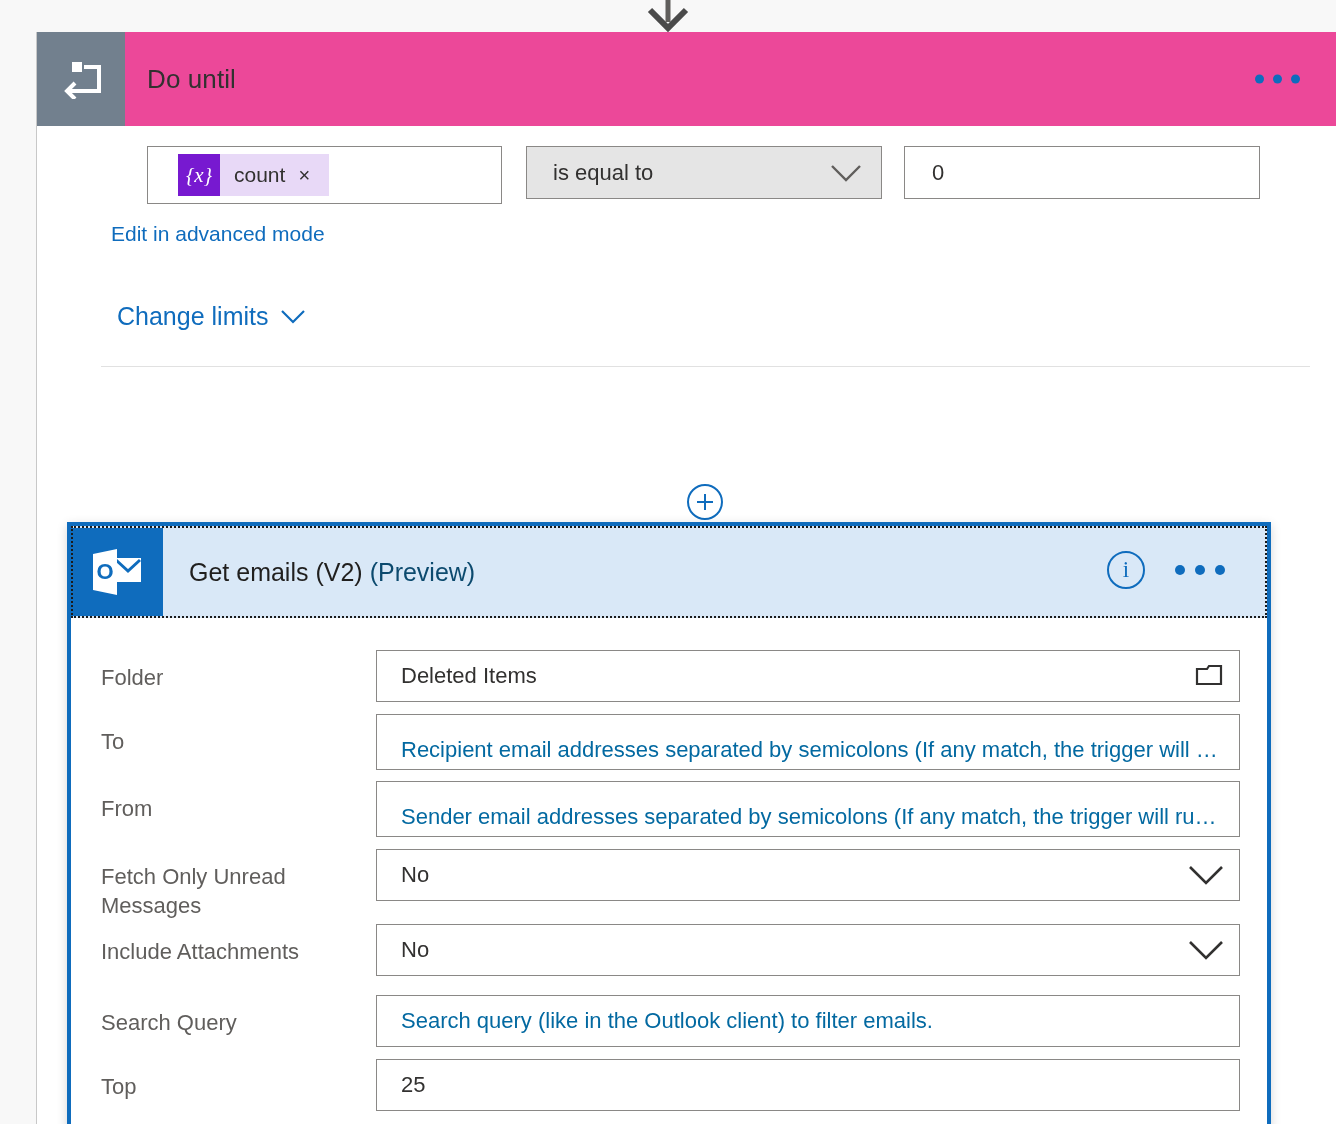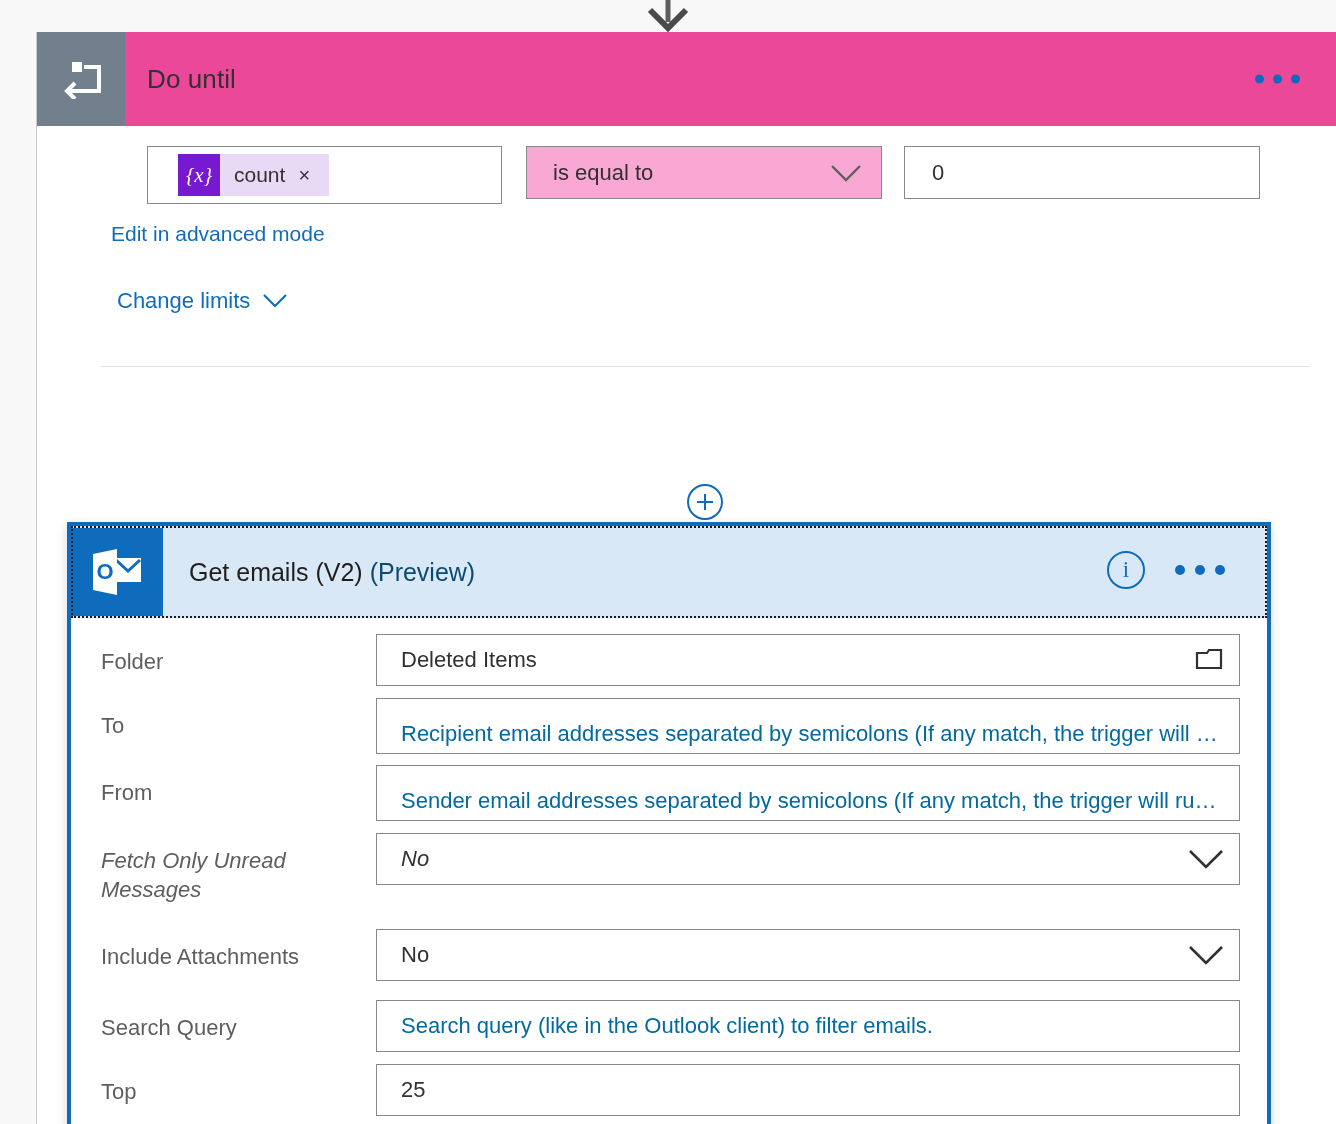--- a/index.html
+++ b/index.html
@@ -126,21 +126,21 @@
     padding-right: 19px;
     cursor: pointer;
     line-height: 1;
   }
 
   .cond-select {
     width: 356px;
     height: 53px;
     margin-left: 24px;
     border: 1px solid #8a8886;
-    background: #f9a8d4;
+    background: #e5e5e5;
     box-sizing: border-box;
     display: flex;
     align-items: center;
     padding: 0 18px 0 26px;
     justify-content: space-between;
   }
   .cond-select span {
     font-size: 22px;
     color: #323130;
   }
@@ -167,22 +167,22 @@
     gap: 12px;
   }
   .link-advanced {
     position: absolute;
     left: 74px;
     top: 96px;
   }
   .link-limits {
     position: absolute;
     left: 80px;
-    top: 162px;
-    font-size: 22px;
+    top: 176px;
+    font-size: 25px;
   }
 
   .divider {
     position: absolute;
     left: 64px;
     top: 240px;
     width: 1209px;
     height: 1px;
     background: #e1e1e1;
   }
@@ -284,21 +284,21 @@
   }
   .card-ellipsis i {
     display: block;
     width: 10px; height: 10px;
     border-radius: 50%;
     background: #0f6cbd;
   }
 
   
   .form {
-    padding: 16px 0 0 0;
+    padding: 32px 0 0 0;
     position: relative;
   }
   .frow {
     display: flex;
     align-items: flex-start;
     margin-bottom: 11px;
     padding-left: 30px;
   }
   .flabel {
     width: 275px;
@@ -336,21 +336,21 @@
     overflow: hidden;
   }
   .chev {
     flex: 0 0 auto;
     margin-left: 12px;
   }
 
   .r-folder  { margin-bottom: 12px; }
   .r-to      { margin-bottom: 11px; }
   .r-from    { margin-bottom: 12px; }
-  .r-fetch   { margin-bottom: 24px; font-style: italic; }
+  .r-fetch   { margin-bottom: 3px; }
   .r-incl    { margin-bottom: 19px; }
   .r-search  { margin-bottom: 12px; }
 </style>
 </head>
 <body>
 
 <svg class="top-arrow" viewBox="0 0 1336 32">
   <line x1="668" y1="-10" x2="668" y2="22" stroke="#605e5c" stroke-width="5"></line>
   <polyline points="650,10 668,28 686,10" fill="none" stroke="#4a4a4a" stroke-width="6"></polyline>
 </svg>

